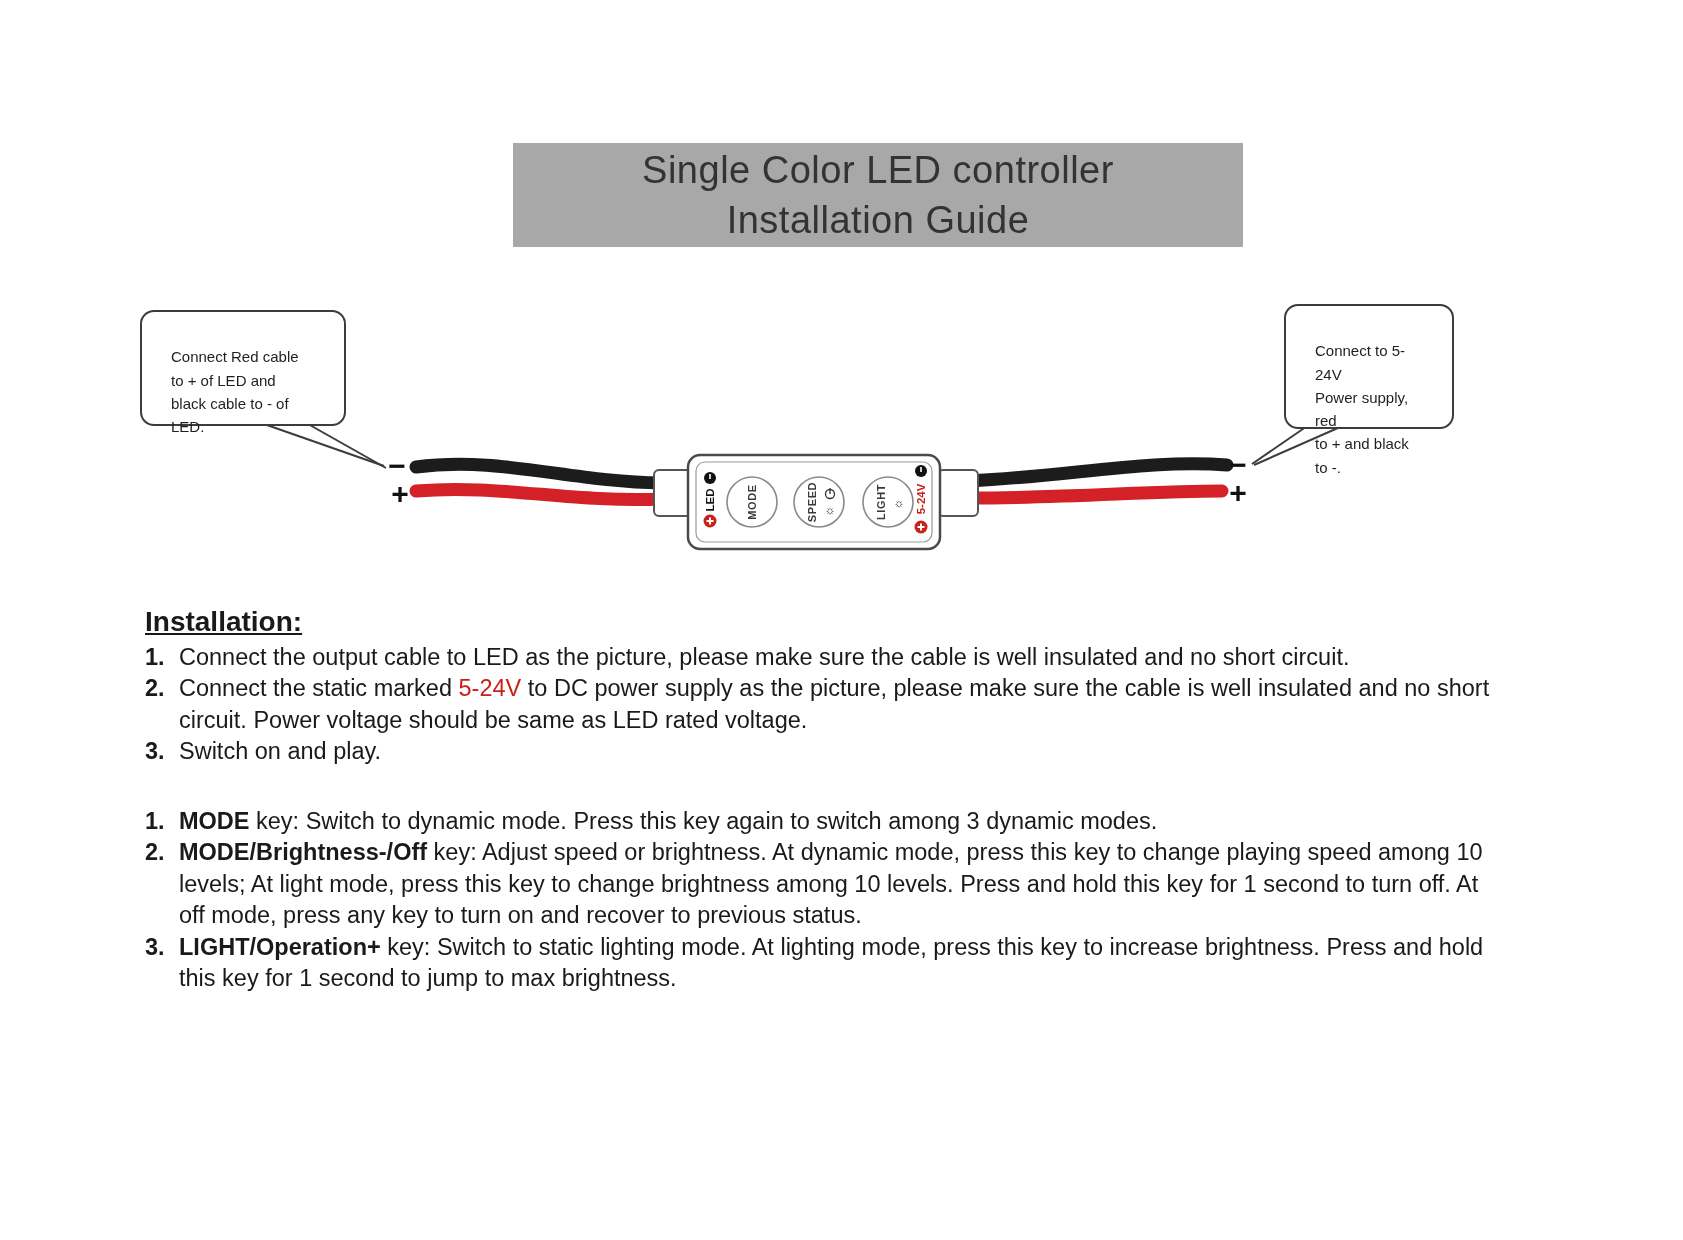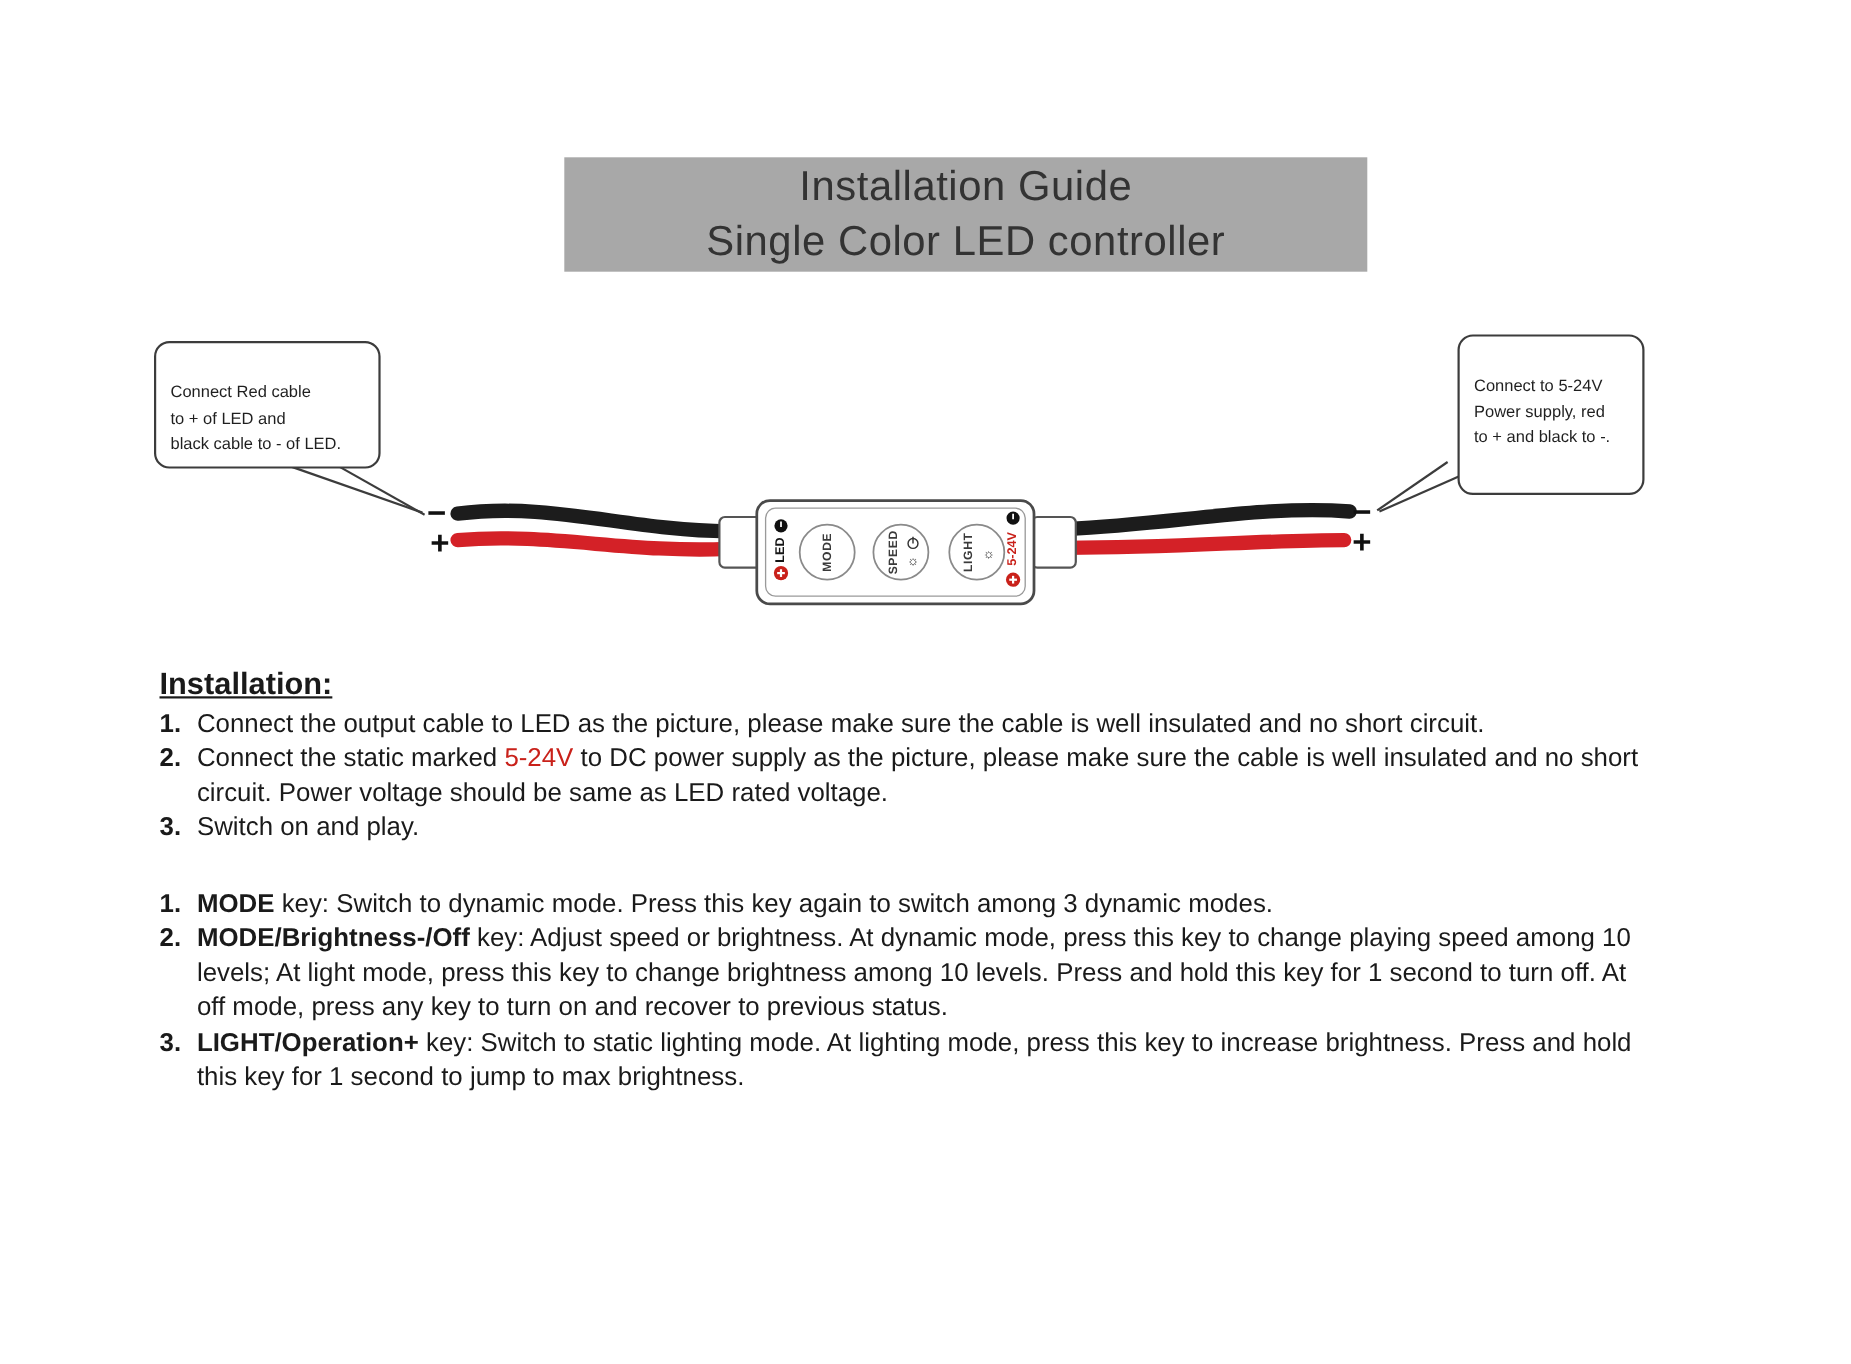--- a/index.html
+++ b/index.html
@@ -9,45 +9,45 @@
     font-family:"Liberation Sans","DejaVu Sans",sans-serif; color:#1a1a1a;
   }
   .banner {
     position:absolute; left:513px; top:143px; width:730px; height:104px;
     background:#a8a8a8; display:flex; flex-direction:column;
     align-items:center; justify-content:center; z-index:2;
   }
   .banner-line { font-size:38px; color:#333333; line-height:1.32; letter-spacing:0.5px; }
   .callout {
     position:absolute; border:2px solid #3c3c3c; border-radius:14px; background:#ffffff;
-    padding:10px 13px; font-size:15px; line-height:1.55; color:#1f1f1f;
+    padding:10px 29px; font-size:15px; line-height:1.55; color:#1f1f1f;
     white-space:pre-line; z-index:3;
   }
   .callout-left  { left:140px; top:310px; width:206px; height:116px; }
-  .callout-right { left:1325px; top:304px; width:170px; height:146px; }
+  .callout-right { left:1284px; top:304px; width:170px; height:125px; }
   .diagram-svg { position:absolute; left:0; top:0; width:1683px; height:600px; z-index:1; }
   .content { position:absolute; left:145px; top:606px; width:1365px; font-size:23.5px; line-height:31.5px; }
   .section-heading { font-weight:bold; text-decoration:underline; font-size:28px; margin-bottom:4px; }
   .li { display:flex; }
   .li .num { flex:0 0 34px; font-weight:bold; }
   .li .txt { flex:1; }
   .red { color:#c9211a; }
   .key { font-weight:bold; }
   .op-gap { height:38px; }
   .btn-label { font-size:11px; font-weight:bold; fill:#3a3a3a; letter-spacing:0.6px; }
   .term-label { font-size:11.5px; font-weight:bold; }
   .end-sign { font-size:30px; font-weight:bold; fill:#111111; }
   .sun-glyph { font-size:12px; fill:#333333; }
 </style>
 </head>
 <body>
 
 <div class="banner">
+  <div class="banner-line">Single Color LED controller</div>
   <div class="banner-line">Installation Guide</div>
-  <div class="banner-line">Single Color LED controller</div>
 </div>
 
 <svg class="diagram-svg" viewBox="0 0 1683 600">
 
   <g>
     <polygon points="264,422 308,422 386,467" fill="#ffffff"></polygon>
     <line x1="264" y1="424" x2="384" y2="466" stroke="#3c3c3c" stroke-width="2"></line>
     <line x1="308" y1="424" x2="386" y2="468" stroke="#3c3c3c" stroke-width="2"></line>
   </g>
   <g>

